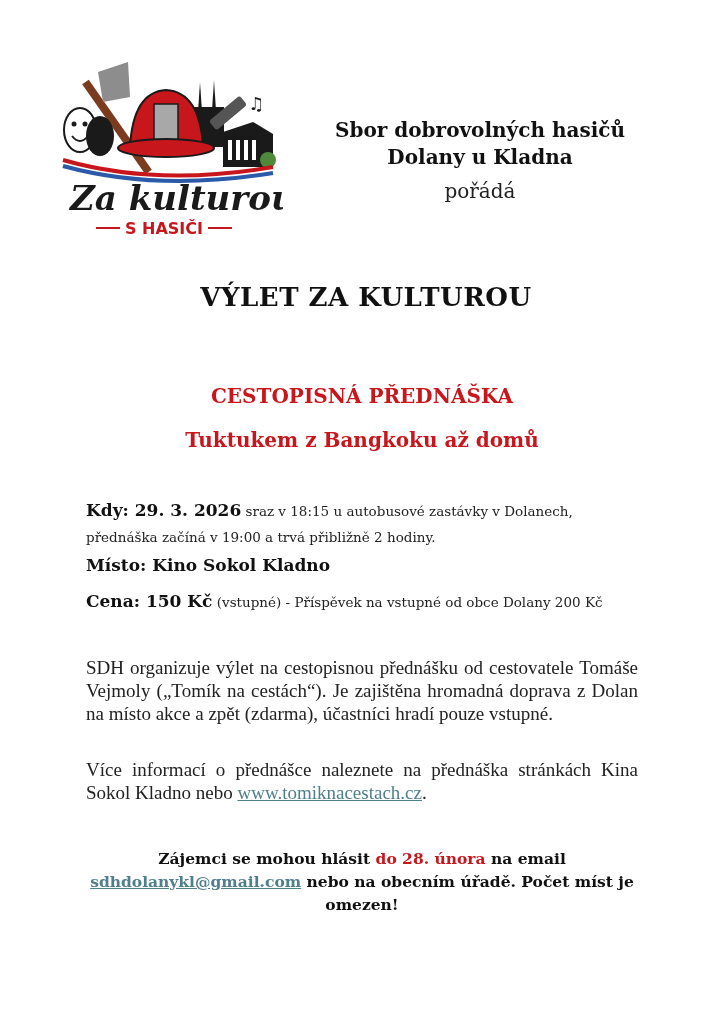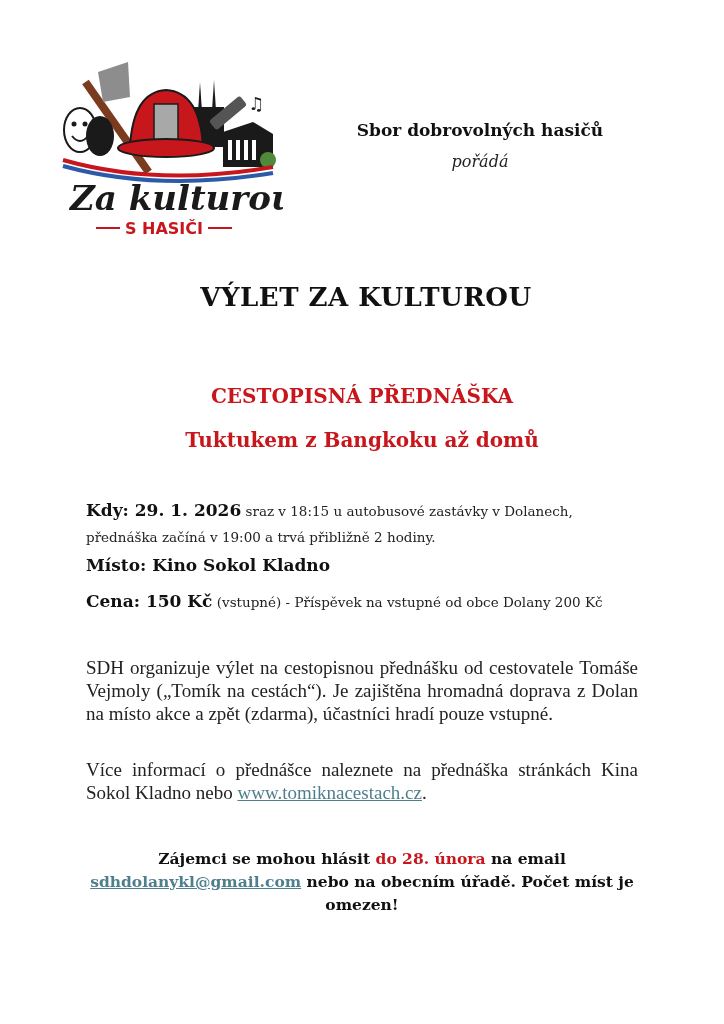--- a/index.html
+++ b/index.html
@@ -1,21 +1,21 @@
 <!DOCTYPE html>
 <html><head>
 <meta charset="utf-8">
 <style>
   html, body { margin: 0; padding: 0; background: #ffffff; }
   body { width: 724px; height: 1024px; position: relative; overflow: hidden;
          font-family: "DejaVu Serif", "Liberation Serif", serif; color: #111; }
   .logo { position: absolute; left: 58px; top: 52px; width: 225px; height: 190px; }
   .org { position: absolute; left: 330px; top: 117px; width: 300px; text-align: center; }
-  .org-line { font-weight: bold; font-size: 17px; line-height: 27px; color: #111; }
-  .org-sub { font-style: italic; font-size: 16px; margin-top: 8px; color: #222; }
+  .org-line { font-weight: bold; font-size: 20px; line-height: 27px; color: #111; }
+  .org-sub { font-size: 20px; margin-top: 8px; color: #222; }
   .title { position: absolute; left: 4px; width: 724px; top: 282px; text-align: center;
            font-weight: bold; font-size: 26px; letter-spacing: 0.5px; color: #111; }
   .sub1 { position: absolute; left: 0; width: 724px; top: 384px; text-align: center;
           font-weight: bold; font-size: 20px; color: #c8161d; }
   .sub2 { position: absolute; left: 0; width: 724px; top: 428px; text-align: center;
           font-weight: bold; font-size: 20px; color: #c8161d; }
   .info { position: absolute; left: 86px; width: 580px; font-size: 13.5px; color: #222; }
   .info b { font-size: 17px; color: #111; }
   .kdy { top: 497px; line-height: 26px; }
   .misto { top: 555px; }
@@ -80,29 +80,30 @@
 
     <text x="12" y="158" font-family="DejaVu Serif, serif" font-style="italic" font-weight="bold" font-size="34" fill="#1a1a1a">Za kulturou</text>
     <line x1="38" y1="176" x2="62" y2="176" stroke="#c8161d" stroke-width="2"></line>
     <line x1="150" y1="176" x2="174" y2="176" stroke="#c8161d" stroke-width="2"></line>
     <text x="106" y="182" text-anchor="middle" font-family="DejaVu Sans, sans-serif" font-weight="bold" font-size="16" fill="#c8161d">S HASIČI</text>
   </svg>
 </div>
 
 <div class="org">
   <div class="org-line">Sbor dobrovolných hasičů</div>
+  <div class="org-line">Dolany u Kladna</div>
   <div class="org-sub">pořádá</div>
 </div>
 
 <div class="title">VÝLET ZA KULTUROU</div>
 <div class="sub1">CESTOPISNÁ PŘEDNÁŠKA</div>
 <div class="sub2">Tuktukem z Bangkoku až domů</div>
 
 <div class="info kdy">
-  <b>Kdy: 29. 1. 2026</b><span> sraz v 18:15 u autobusové zastávky v Dolanech,</span><br>
+  <b>Kdy: 29. 3. 2026</b><span> sraz v 18:15 u autobusové zastávky v Dolanech,</span><br>
   <span>přednáška začíná v 19:00 a trvá přibližně 2 hodiny.</span>
 </div>
 
 <div class="info misto">
   <b>Místo: Kino Sokol Kladno</b>
 </div>
 
 <div class="info cena">
   <b>Cena: 150 Kč</b><span> (vstupné) - Příspěvek na vstupné od obce Dolany 200 Kč</span>
 </div>

